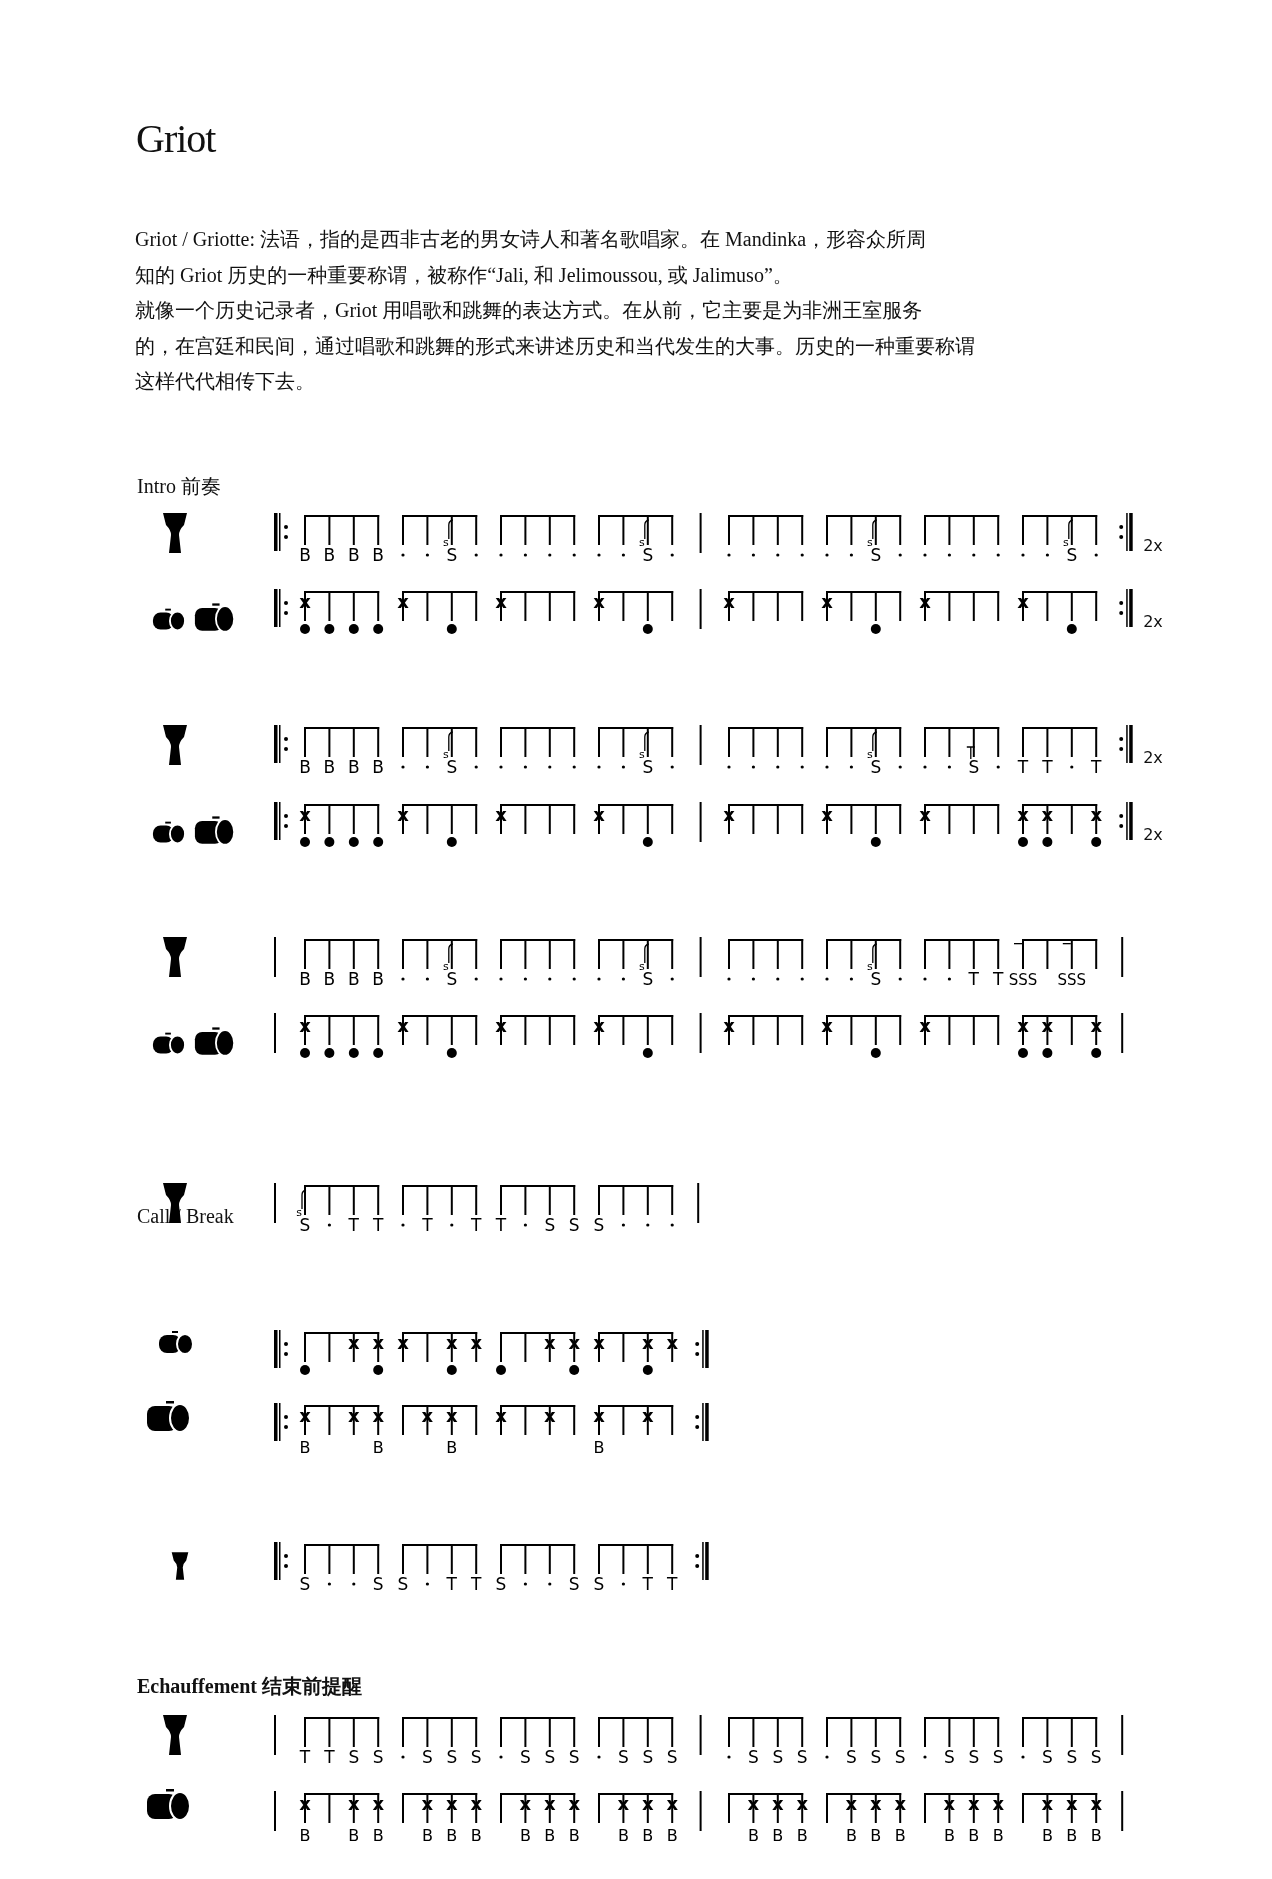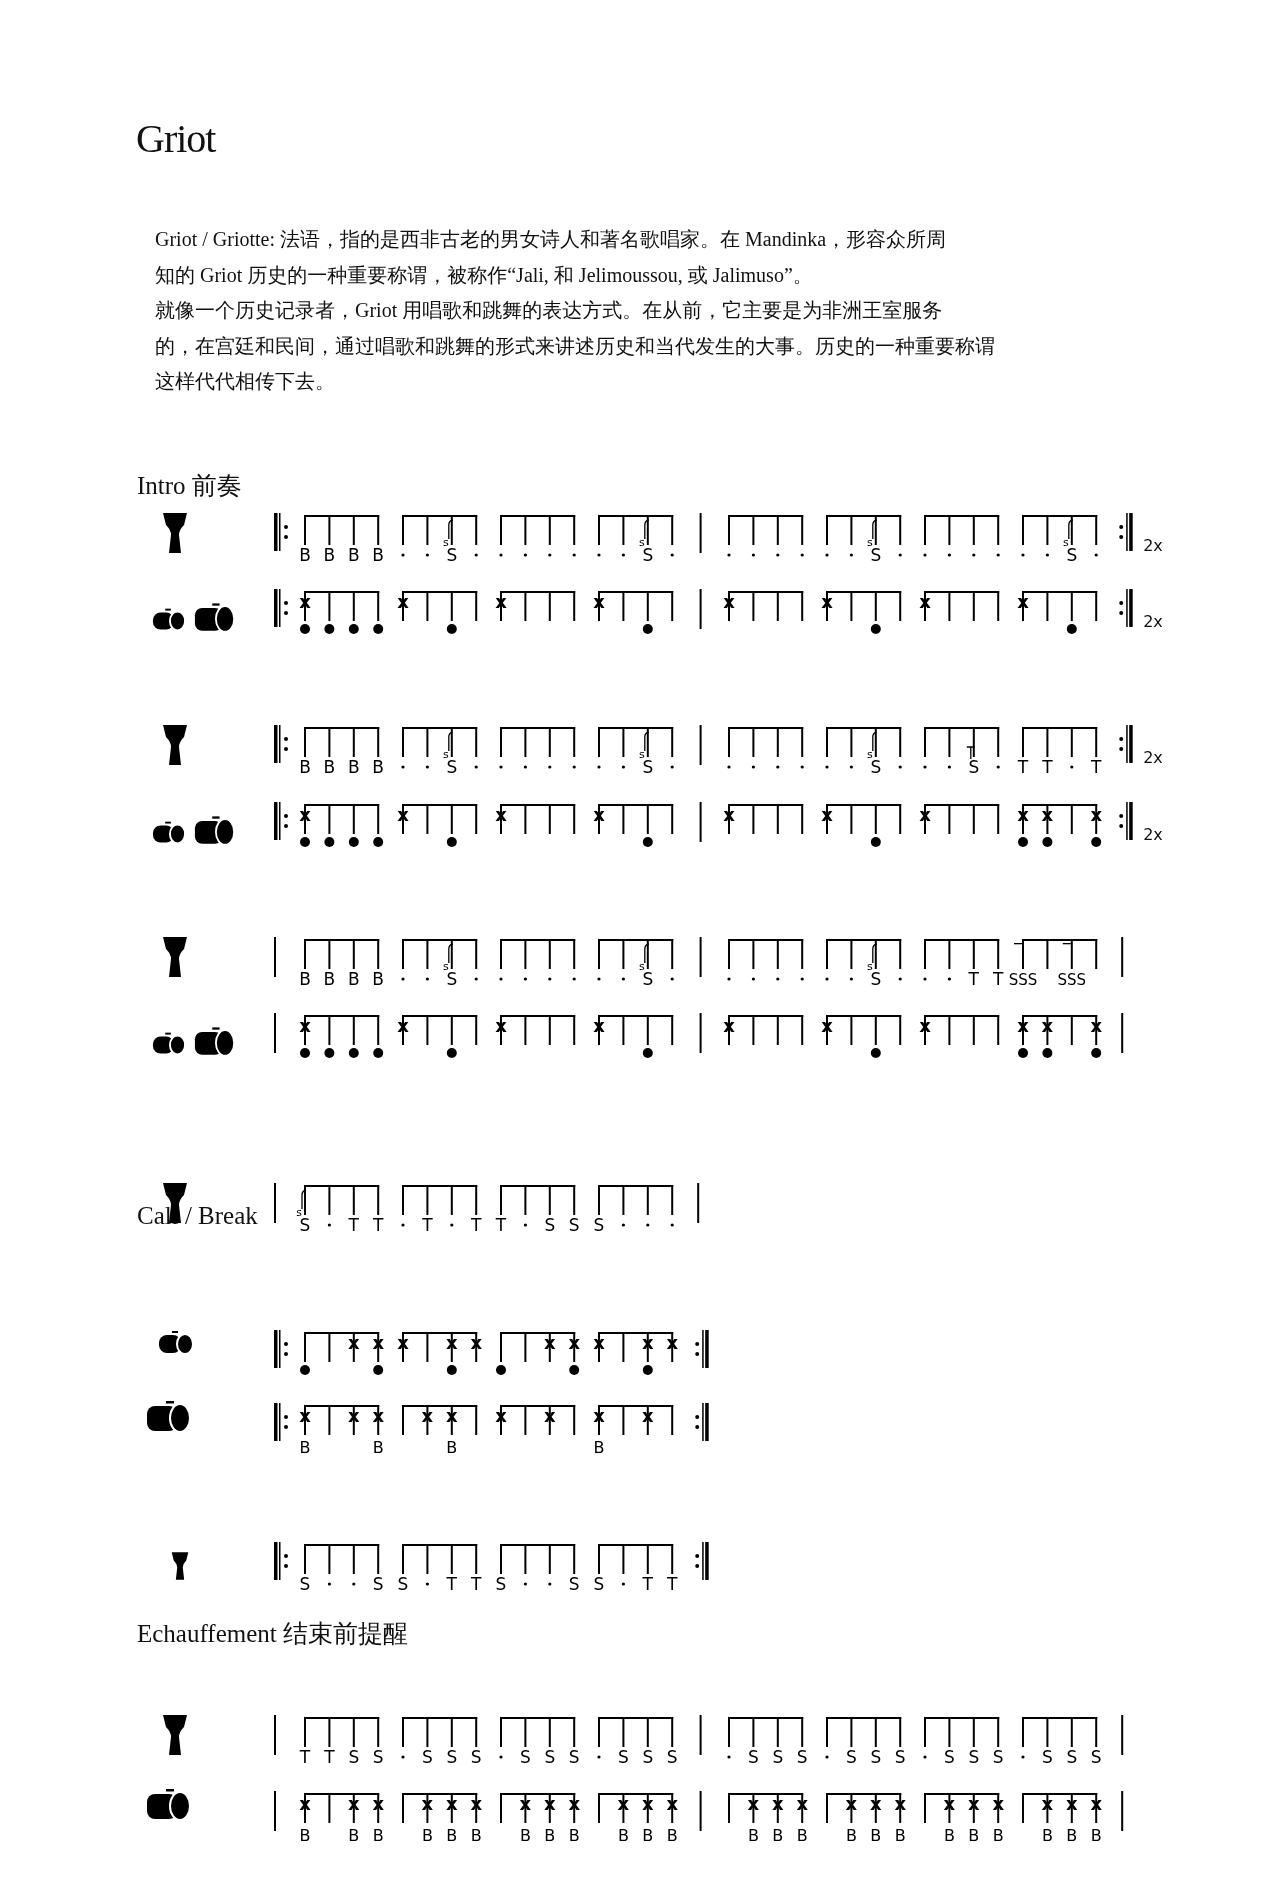--- a/index.html
+++ b/index.html
@@ -1,20 +1,20 @@
 <!DOCTYPE html>
 <html><head>
 <meta charset="utf-8">
 <style>
   html,body{margin:0;padding:0;background:#ffffff;}
   body{width:1272px;height:1879px;position:relative;overflow:hidden;font-family:"Liberation Serif","DejaVu Serif",serif;color:#111;}
   .title{position:absolute;left:136px;top:82px;font-size:40px;line-height:60px;font-weight:normal;letter-spacing:-1px;}
-  .para{position:absolute;left:155px;top:222px;width:980px;font-size:20px;line-height:35.5px;}
+  .para{position:absolute;left:135px;top:222px;width:980px;font-size:20px;line-height:35.5px;}
   .para p{margin:0;white-space:nowrap;}
-  .section-label{position:absolute;left:137px;font-size:25px;line-height:24px;}
+  .section-label{position:absolute;left:137px;font-size:20px;line-height:24px;}
   .row{position:absolute;left:0;width:1272px;height:76px;}
   .icon{position:absolute;}
   svg.staff{position:absolute;left:0;top:0;overflow:visible;}
   .repeat-count{position:absolute;font-family:"DejaVu Sans","Liberation Sans",sans-serif;font-size:16px;line-height:25px;}
 </style>
 </head>
 <body>
 
 <h1 class="title">Griot</h1>
 
@@ -742,21 +742,21 @@
         <rect x="598" y="2" width="2" height="30" fill="#000"></rect>
         <text x="599" y="48" text-anchor="middle" font-size="17" font-family="&quot;DejaVu Sans&quot;,&quot;Liberation Sans&quot;,sans-serif" fill="#000">S</text>
         <rect x="622.4" y="2" width="2" height="30" fill="#000"></rect>
         <circle cx="623.4" cy="42" r="1.6" fill="#000"></circle>
         <rect x="646.8" y="2" width="2" height="30" fill="#000"></rect>
         <text x="647.8" y="48" text-anchor="middle" font-size="17" font-family="&quot;DejaVu Sans&quot;,&quot;Liberation Sans&quot;,sans-serif" fill="#000">T</text>
         <rect x="671.2" y="2" width="2" height="30" fill="#000"></rect>
         <text x="672.2" y="48" text-anchor="middle" font-size="17" font-family="&quot;DejaVu Sans&quot;,&quot;Liberation Sans&quot;,sans-serif" fill="#000">T</text>
       </svg>
     </div>
-    <div class="section-label" style="top: 1622px;">Echauffement 结束前提醒</div>
+    <div class="section-label" style="top: 1674px; font-weight: bold;">Echauffement 结束前提醒</div>
     <div class="row" style="top: 1715px;">
       <span class="icon" style="left: 162px; top: 0px;"><svg width="26" height="40" viewBox="0 0 26 40">
           <path d="M1 0H25L22 12Q17 17 17 22L19 40H7L9 22Q9 17 4 12Z" fill="#000"></path>
         </svg></span>
       <svg class="staff" width="1272" height="76">
         <rect x="274" y="0" width="2" height="40" fill="#000"></rect>
         <rect x="699.6" y="0" width="2" height="40" fill="#000"></rect>
         <rect x="1121.2" y="0" width="2" height="40" fill="#000"></rect>
         <rect x="304" y="2" width="75.19999999999999" height="2" fill="#000"></rect>
         <rect x="304" y="2" width="2" height="30" fill="#000"></rect>

